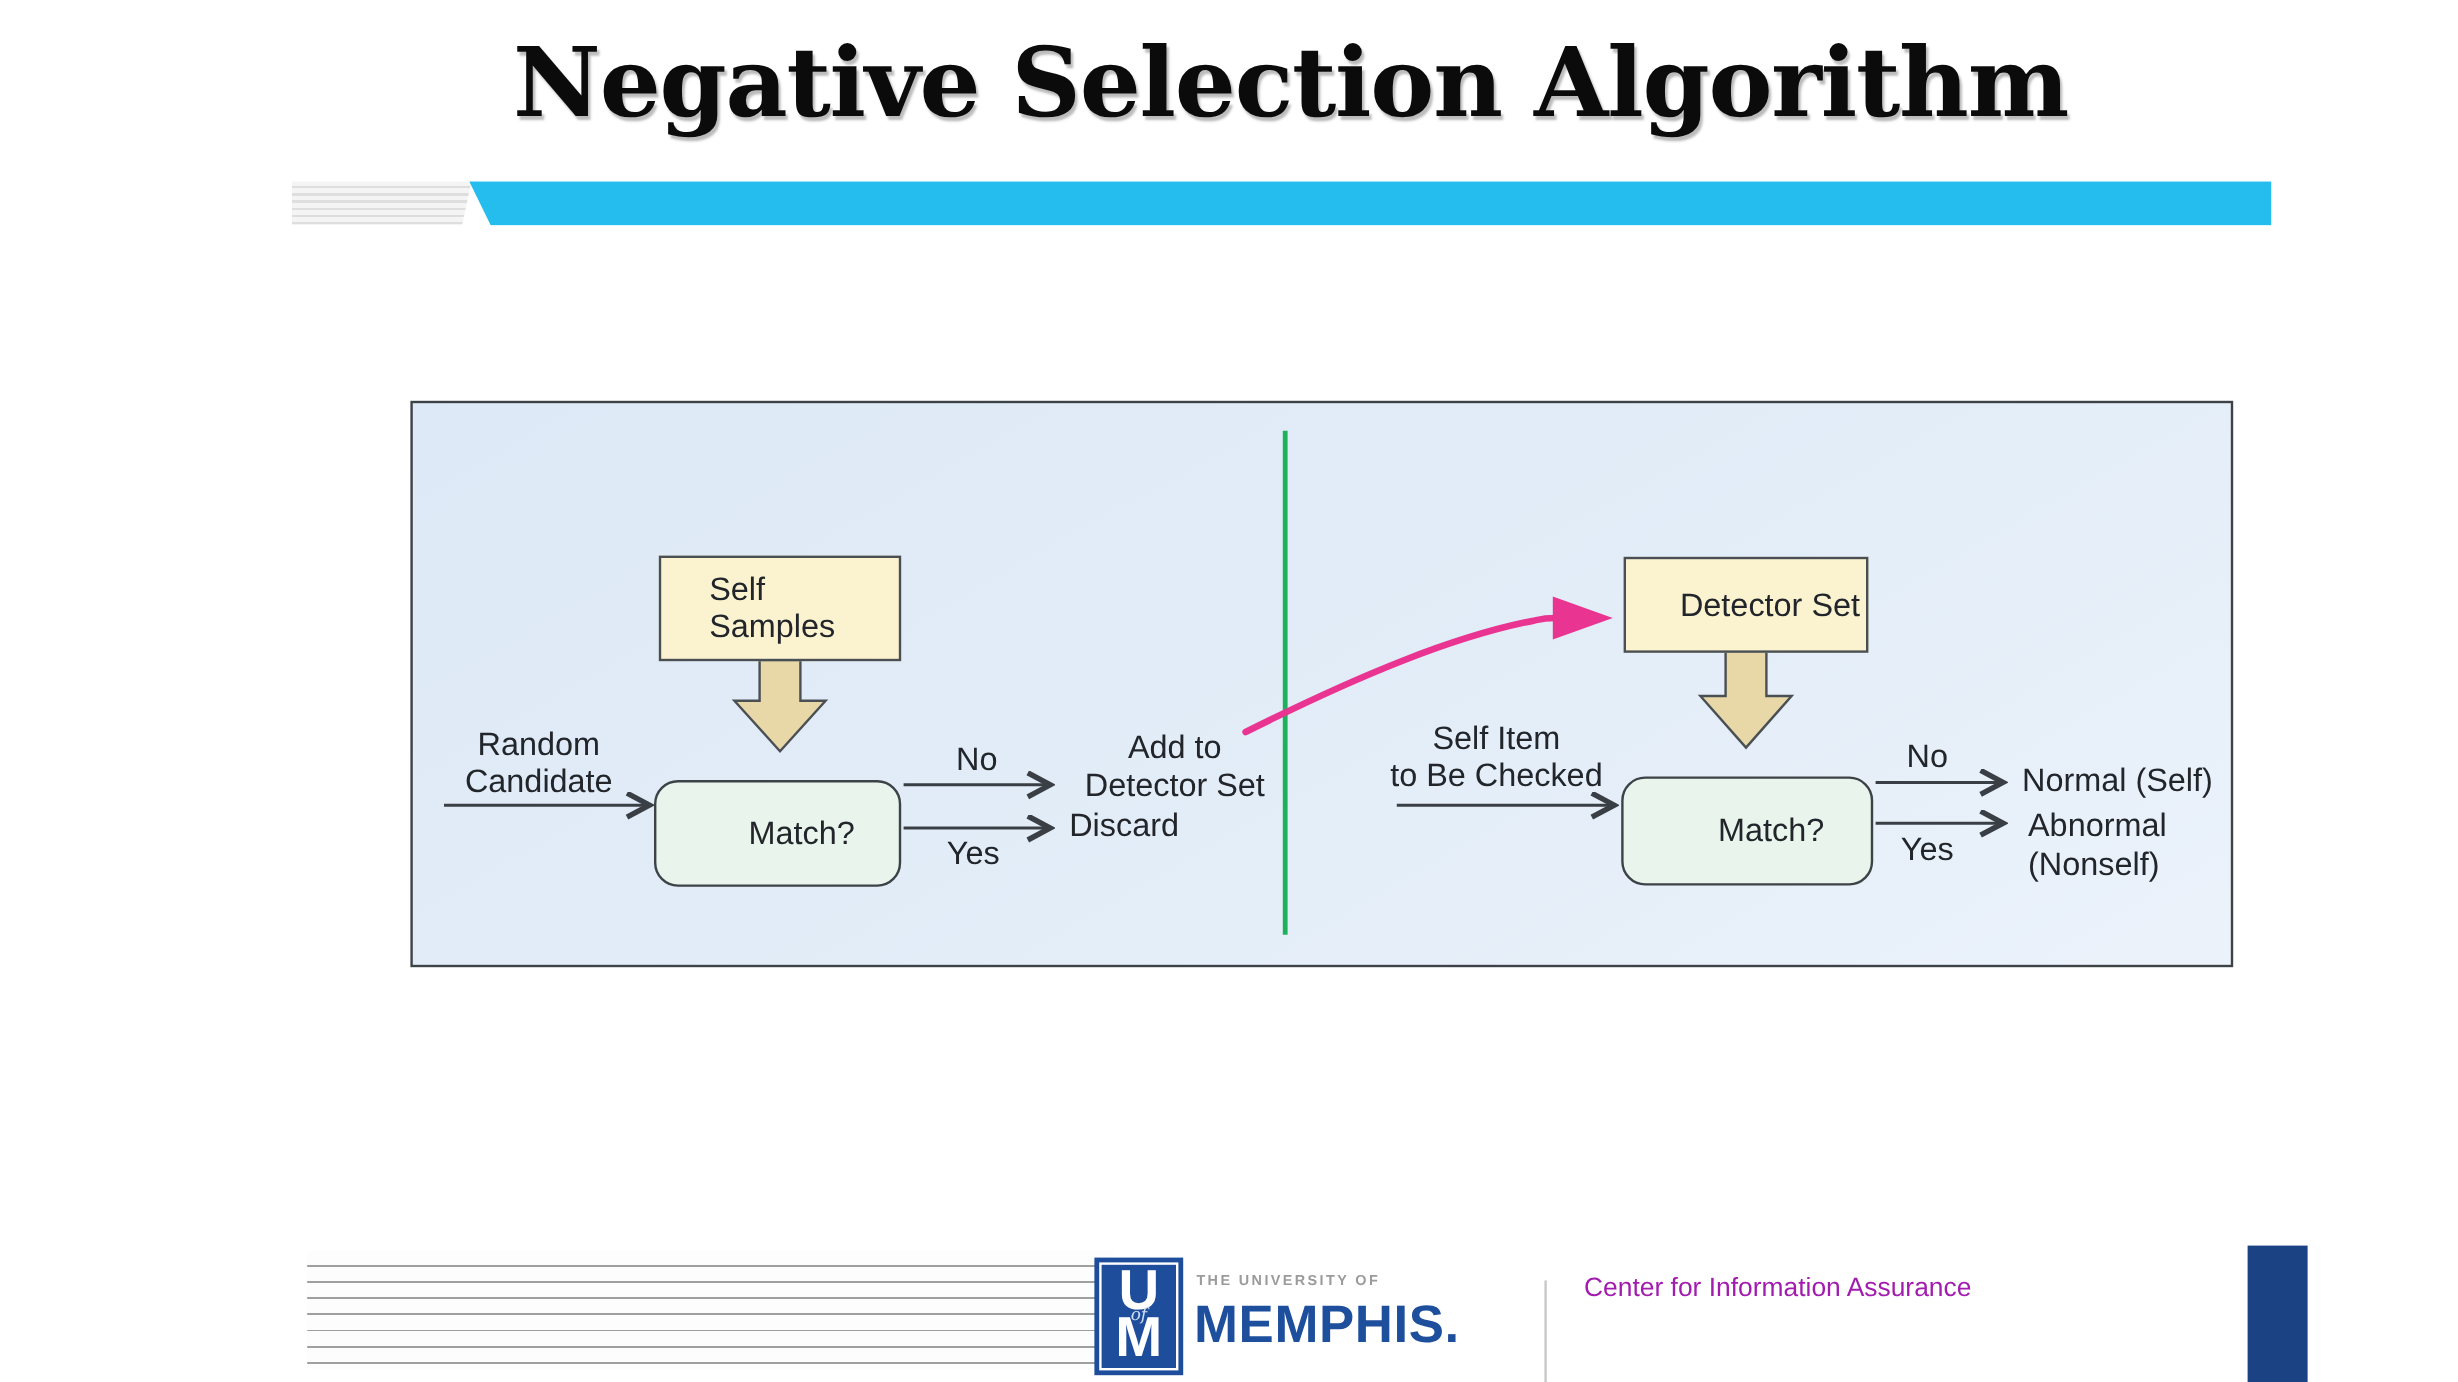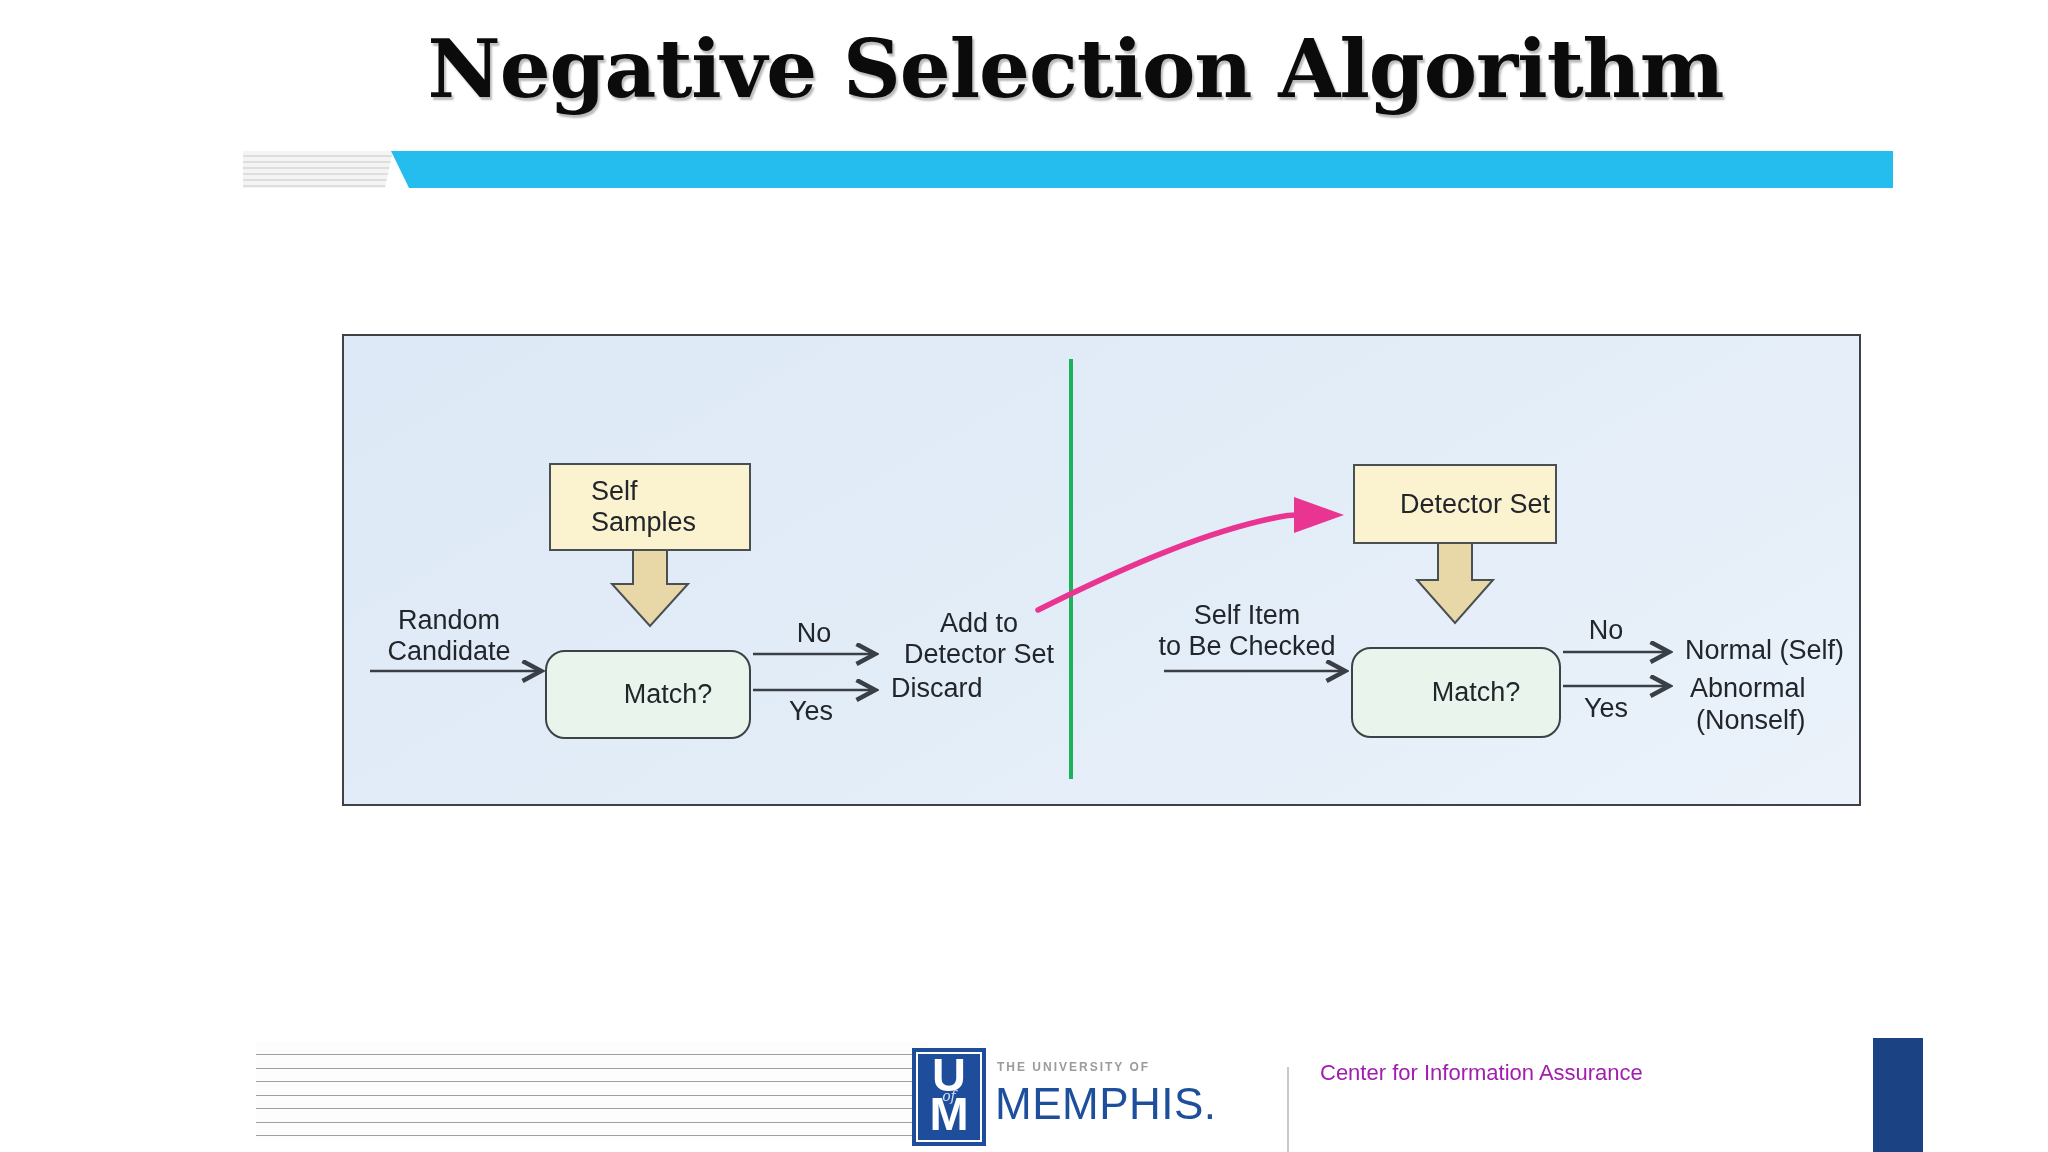--- a/index.html
+++ b/index.html
@@ -66,21 +66,21 @@
   .um-m{top:36px;}
   .um-of{
     position:absolute;width:100%;text-align:center;color:#cfe0f4;top:34px;
     font-family:"DejaVu Serif",serif;font-style:italic;font-size:14px;
   }
   .univ-prefix{
     position:absolute;left:997px;top:1060px;font-size:12px;font-weight:bold;
     letter-spacing:2px;color:#9b9b9b;white-space:nowrap;
   }
   .univ-name{
-    position:absolute;left:995px;top:1079px;font-size:44px;font-weight:normal;
+    position:absolute;left:995px;top:1079px;font-size:44px;font-weight:bold;
     letter-spacing:.5px;color:#1d4f9c;white-space:nowrap;
   }
   .footer-divider{
     position:absolute;left:1287px;top:1067px;width:2px;height:85px;background:#c9c9c9;
   }
   .dept-name{
     position:absolute;left:1320px;top:1060px;width:560px;text-align:left;
     font-size:22px;color:#a21caf;white-space:nowrap;
   }
   .navy-bar{
@@ -148,21 +148,21 @@
       <span>Match?</span>
     </div>
 
     <div class="lbl" style="left:790px;top:264px;width:226px;">
       <span>Self Item</span><br>
       <span>to Be Checked</span>
     </div>
     <div class="lbl" style="left:1222px;top:279px;width:80px;">No</div>
     <div class="lbl" style="left:1222px;top:357px;width:80px;">Yes</div>
     <div class="lbl left-align" style="left:1341px;top:299px;">Normal (Self)</div>
-    <div class="lbl left-align" style="left:1346px;top:336px;line-height:32px;text-align:right;">
+    <div class="lbl left-align" style="left:1346px;top:336px;line-height:32px;">
       <span>Abnormal</span><br>
       <span>(Nonself)</span>
     </div>
   </div>
 
   <div class="ruled-lines"></div>
 
   <div class="um-box">
     <div class="um-inner">
       <div class="um-letter um-u">U</div>

